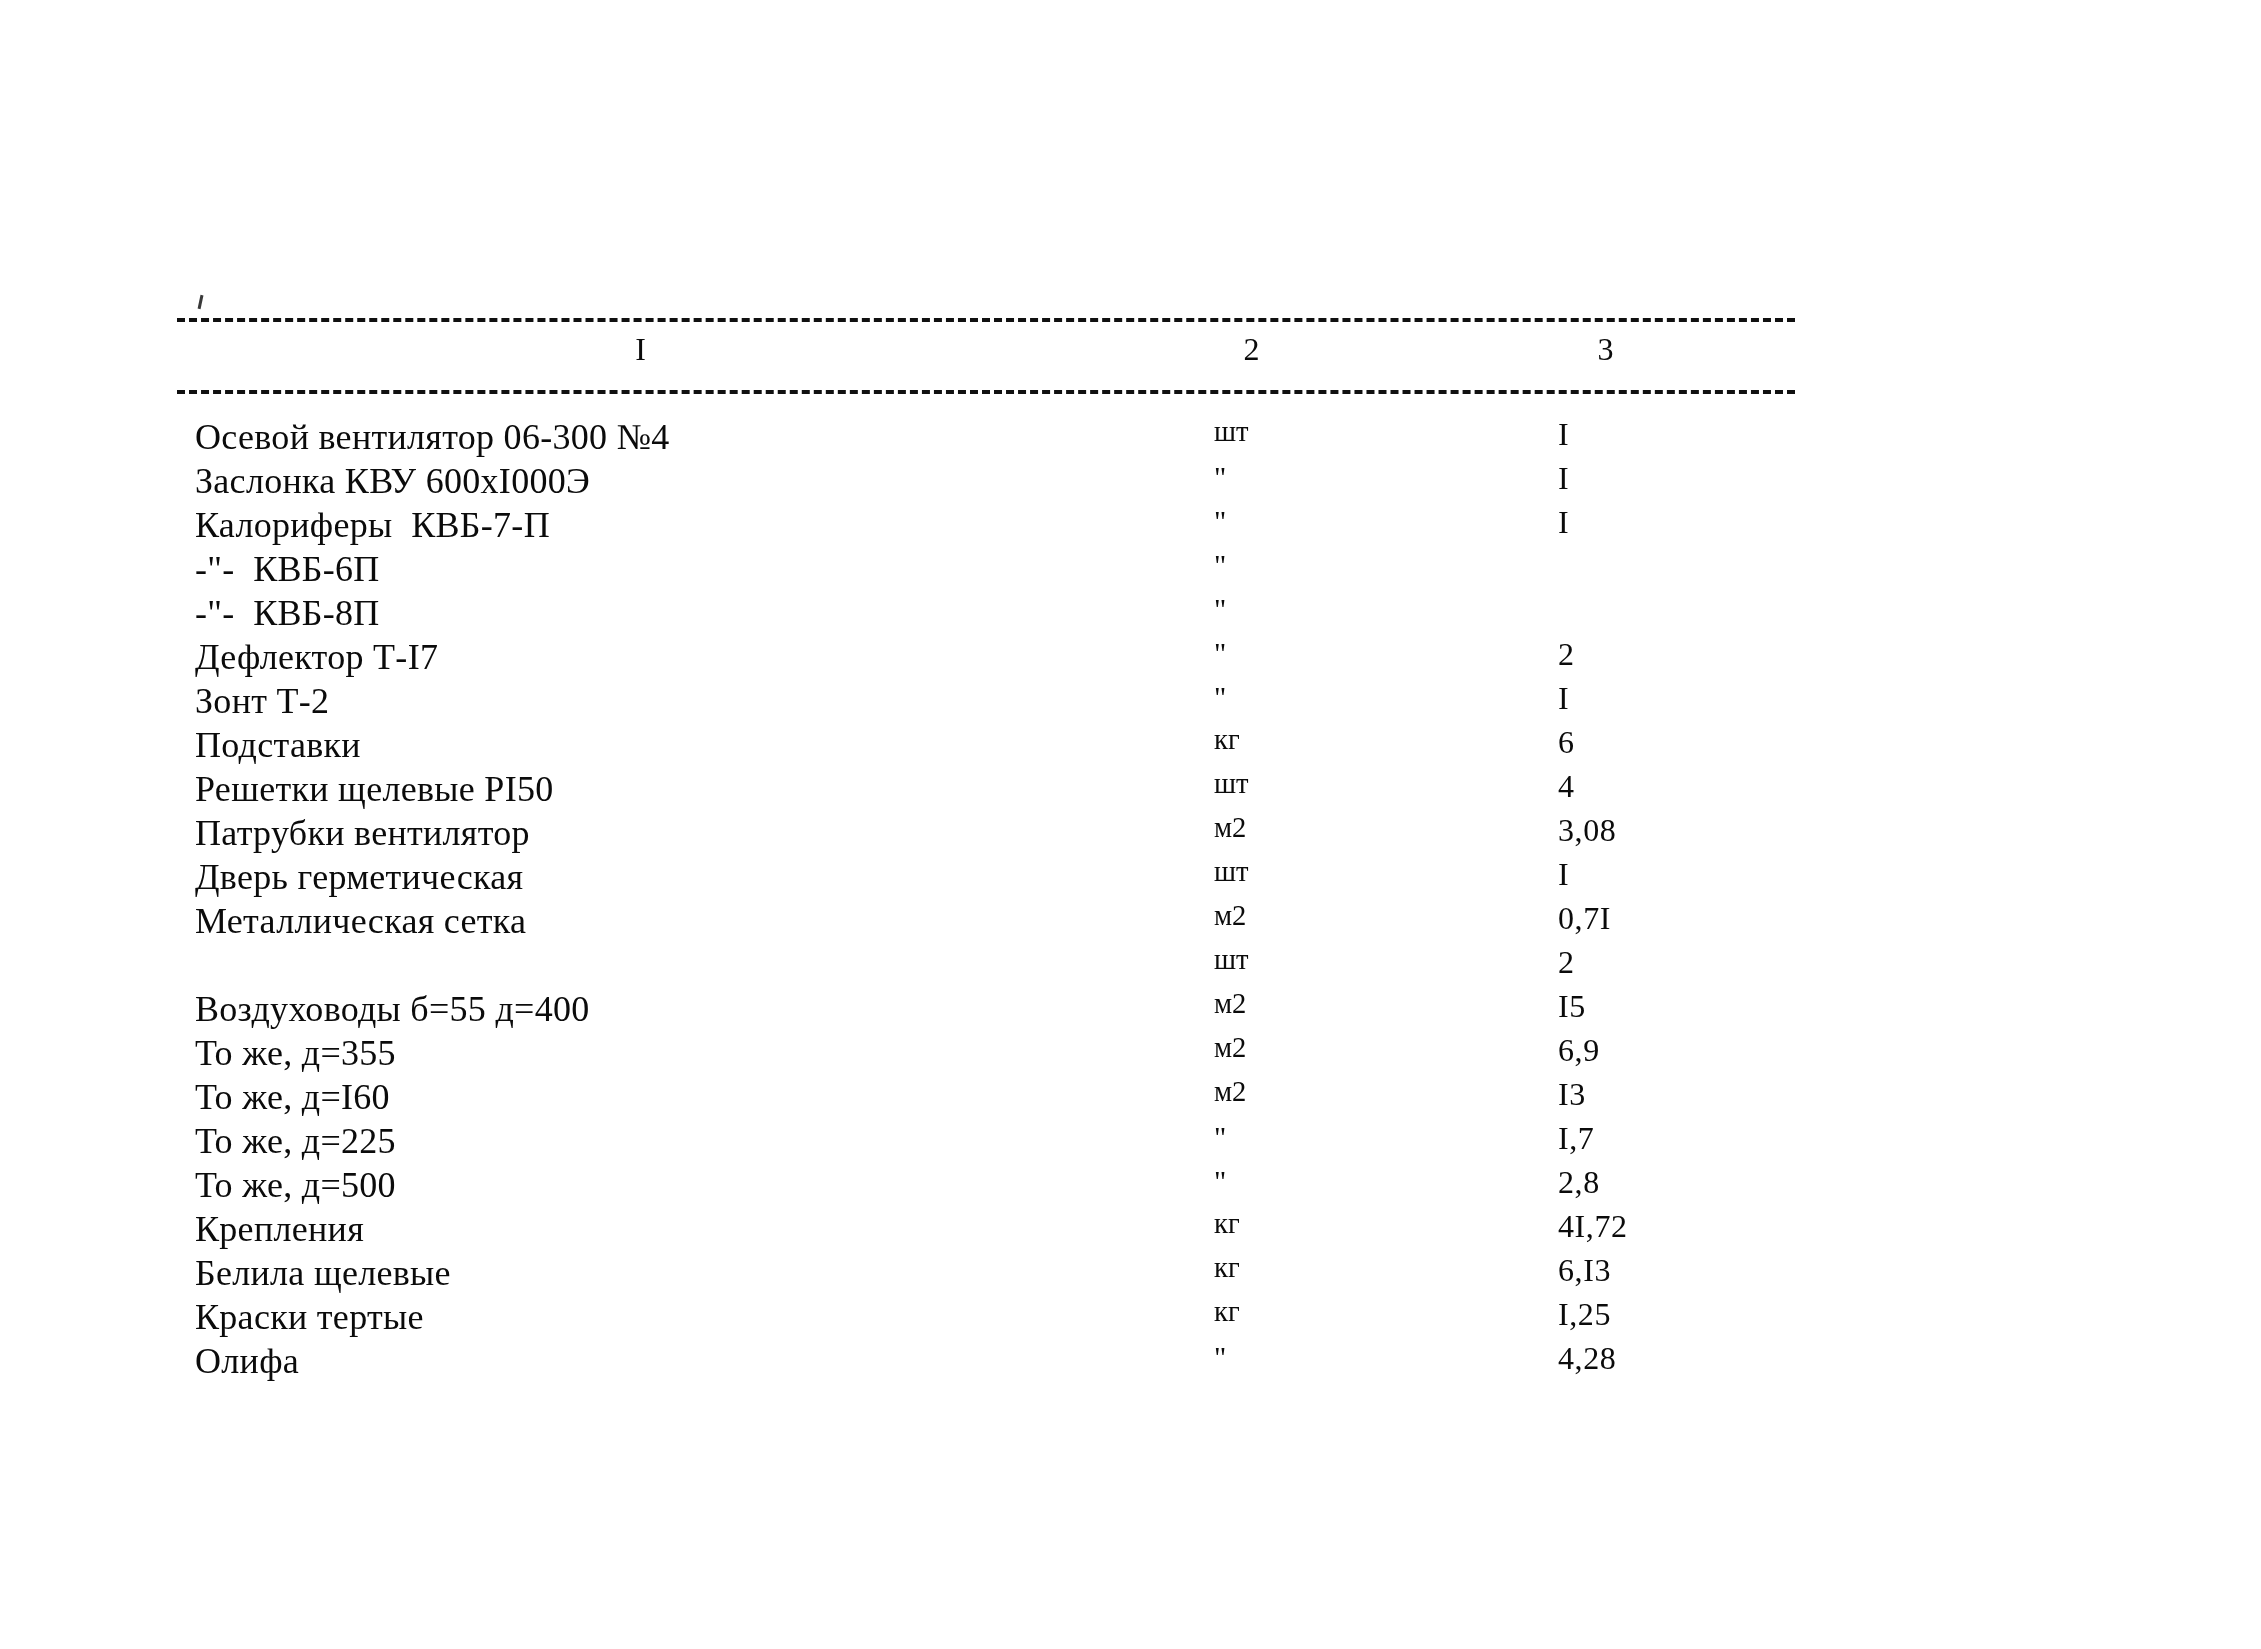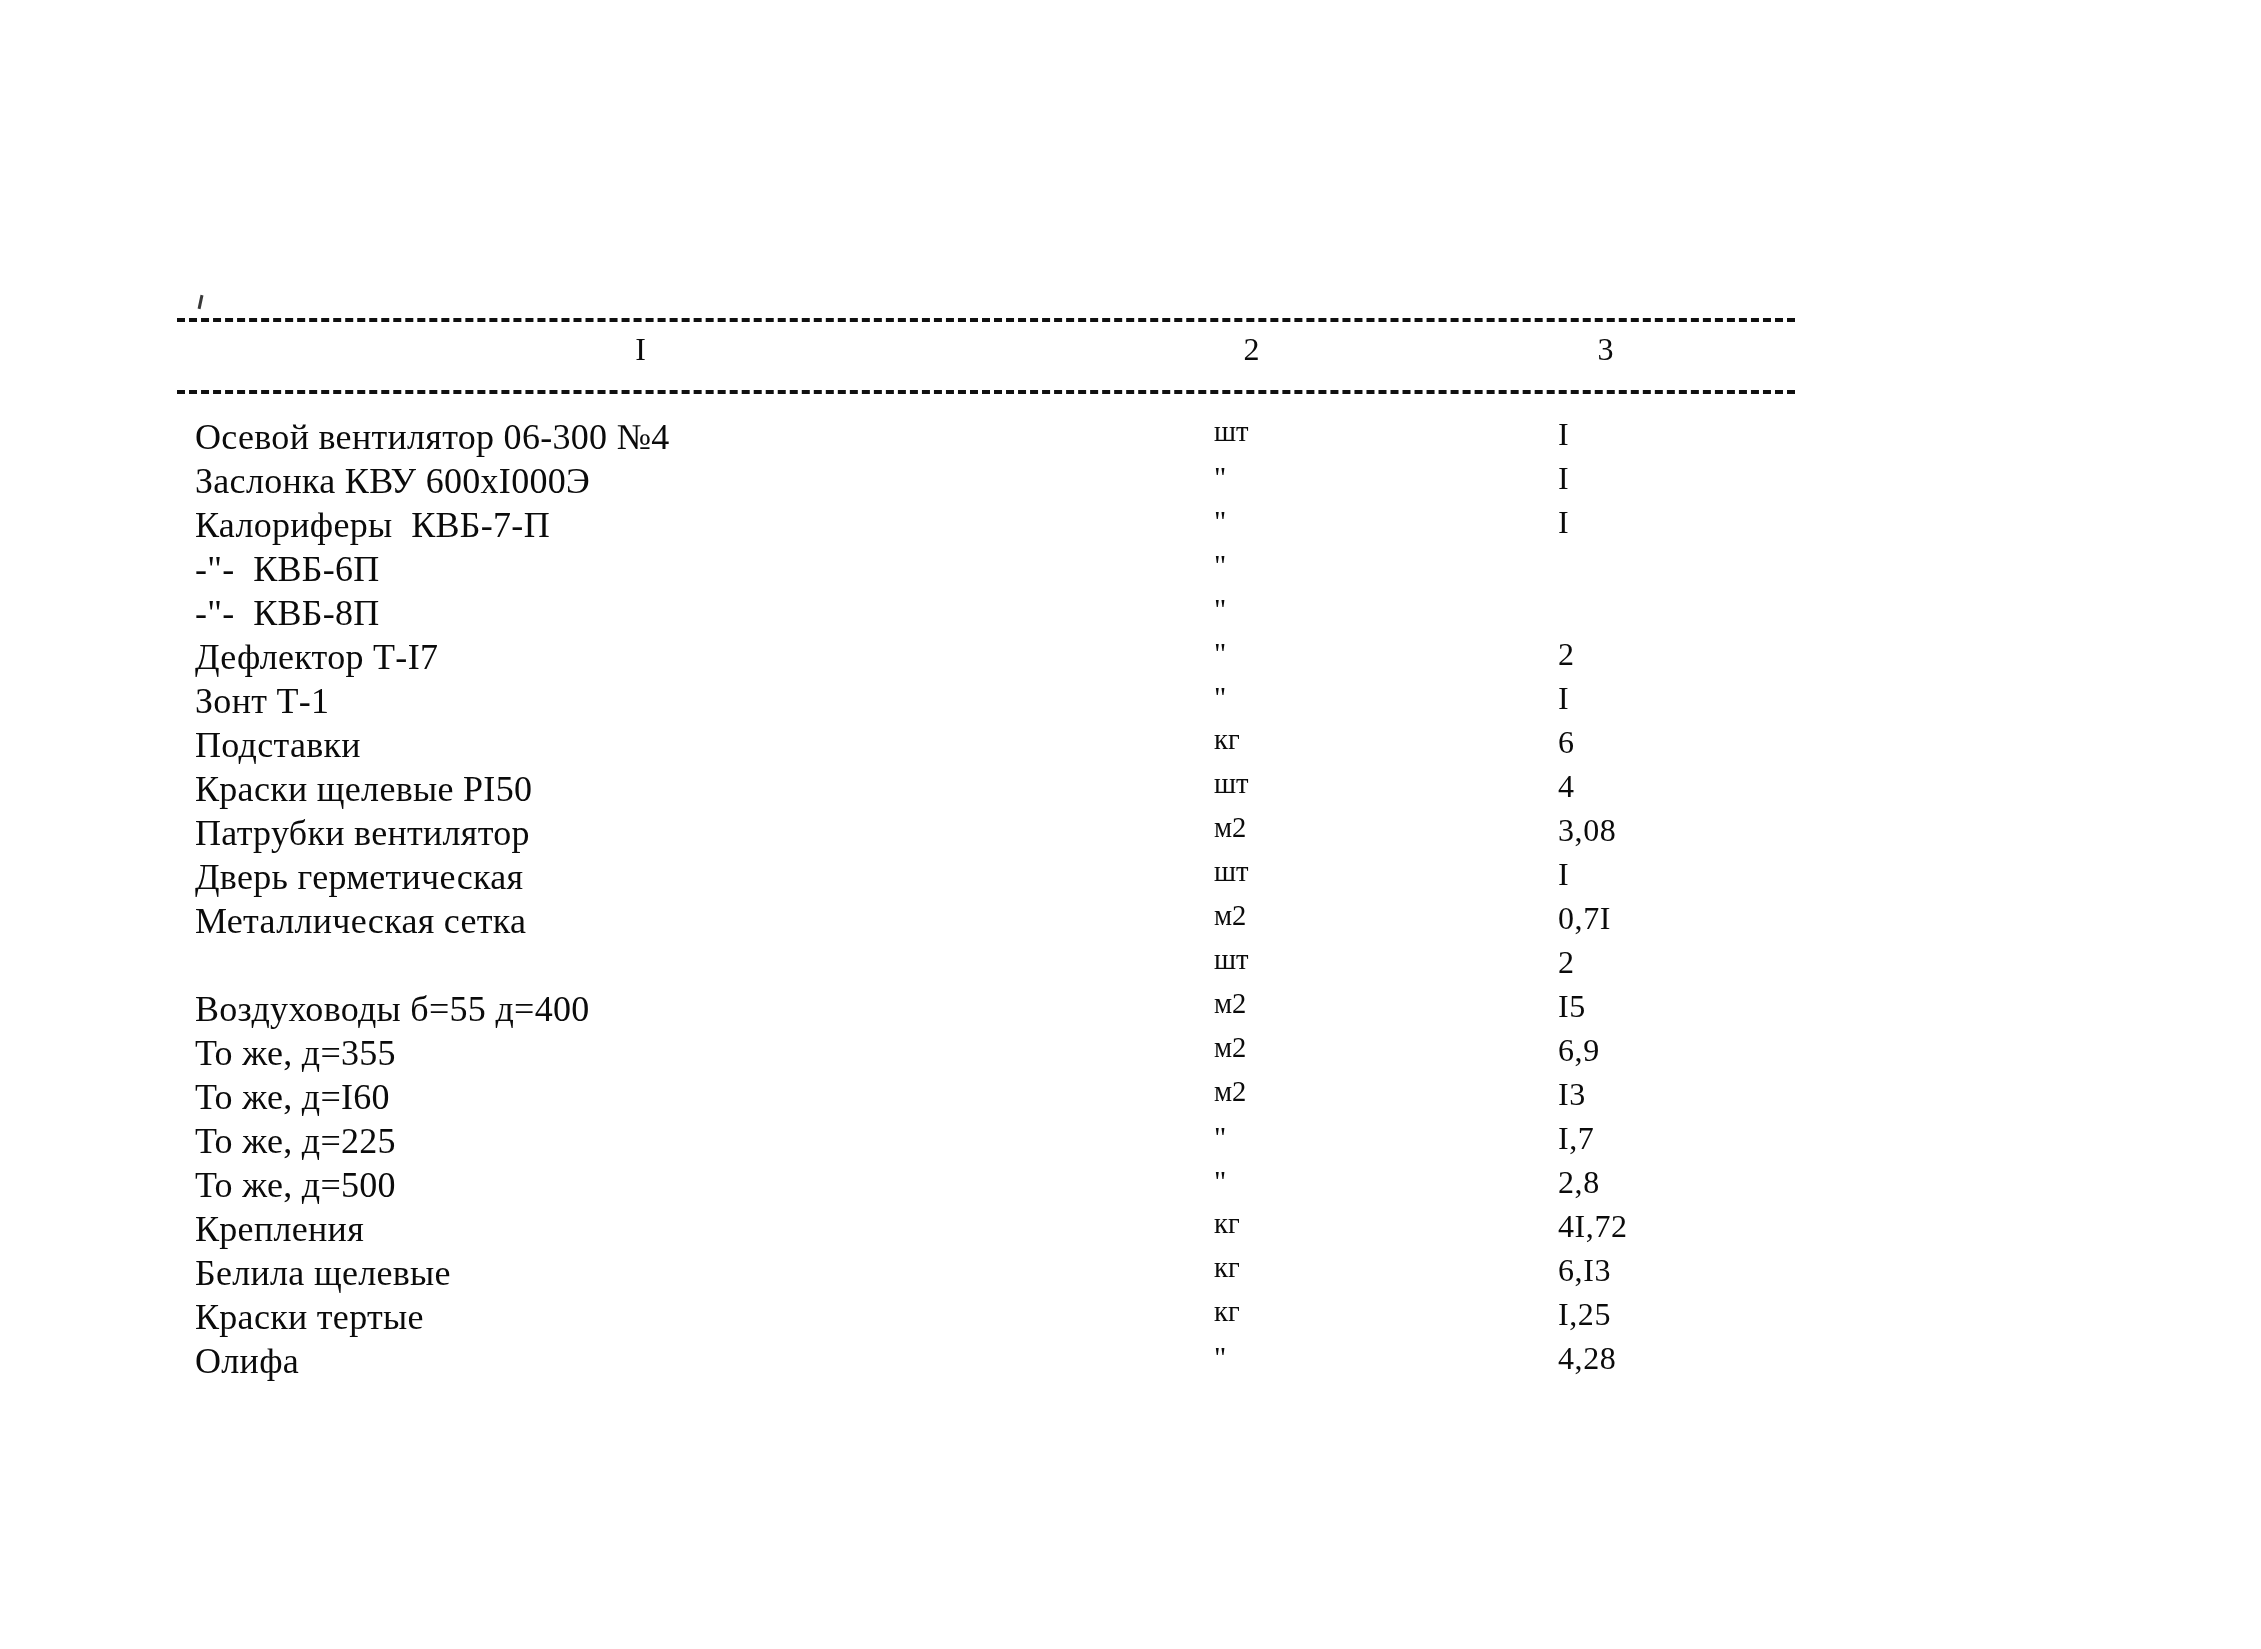--- a/index.html
+++ b/index.html
@@ -178,31 +178,31 @@
         <span class="cell-name">-"-  КВБ-8П</span>
         <span class="cell-unit ditto">"</span>
         <span class="cell-qty"></span>
       </div>
       <div class="row">
         <span class="cell-name">Дефлектор Т-I7</span>
         <span class="cell-unit ditto">"</span>
         <span class="cell-qty">2</span>
       </div>
       <div class="row">
-        <span class="cell-name">Зонт Т-1</span>
+        <span class="cell-name">Зонт Т-2</span>
         <span class="cell-unit ditto">"</span>
         <span class="cell-qty">I</span>
       </div>
       <div class="row">
         <span class="cell-name">Подставки</span>
         <span class="cell-unit">кг</span>
         <span class="cell-qty">6</span>
       </div>
       <div class="row">
-        <span class="cell-name">Краски щелевые РI50</span>
+        <span class="cell-name">Решетки щелевые РI50</span>
         <span class="cell-unit">шт</span>
         <span class="cell-qty">4</span>
       </div>
       <div class="row">
         <span class="cell-name">Патрубки вентилятор</span>
         <span class="cell-unit">м2</span>
         <span class="cell-qty">3,08</span>
       </div>
       <div class="row">
         <span class="cell-name">Дверь герметическая</span>

